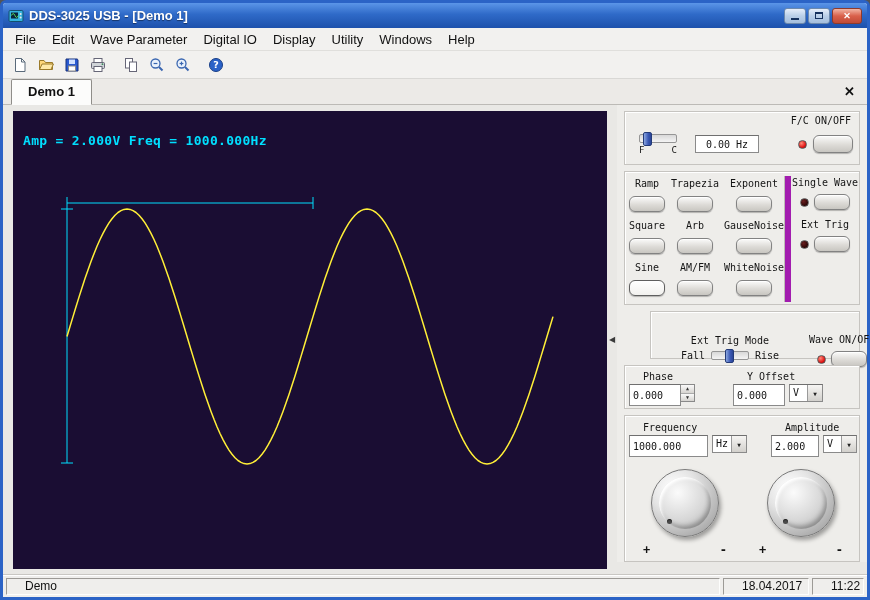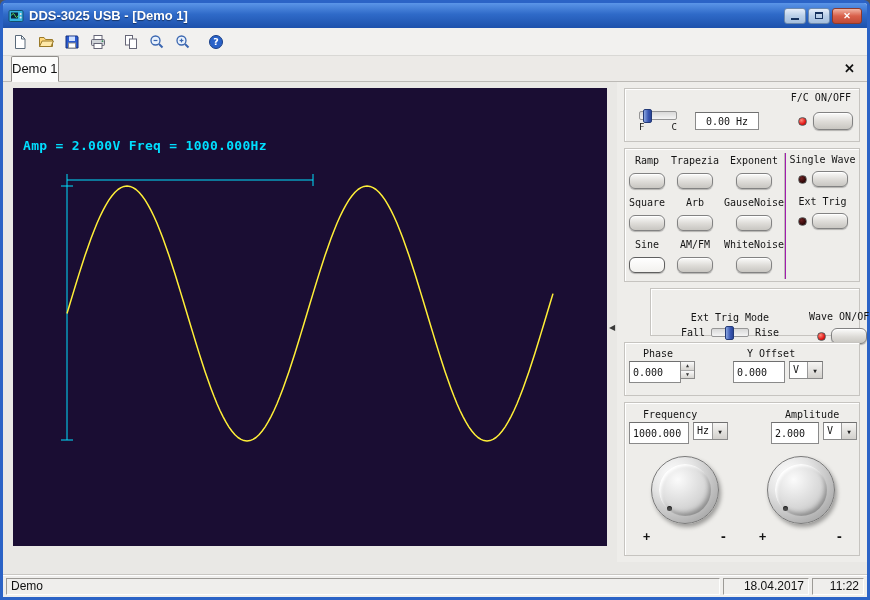--- a/index.html
+++ b/index.html
@@ -21,29 +21,29 @@
 
   
   .menubar { height:23px; background:#f2f1ef; border-bottom:1px solid #e0dfdc; display:flex; align-items:center; padding-left:4px; font-size:13px; color:#111; flex:0 0 auto;}
   .menu-item { padding:3px 8px; }
   .toolbar { height:28px; background:#f2f1ef; border-bottom:1px solid #d9d8d5; display:flex; align-items:center; padding-left:5px; gap:2px; flex:0 0 auto;}
   .tbtn { width:24px; height:24px; border:1px solid transparent; background:transparent; display:flex; align-items:center; justify-content:center; }
   .tsep { width:5px; }
 
   
   .tabstrip { height:26px; background:#eceae7; border-bottom:1px solid #bcbab6; display:flex; align-items:flex-end; flex:0 0 auto;}
-  .tab { margin-left:8px; margin-bottom:-1px; padding:4px 0 5px; background:#fcfcfb; border:1px solid #8f8d89; border-bottom:1px solid #fcfcfb;
-         font-size:13px; font-weight:normal; color:#111; border-radius:2px 2px 0 0; }
+  .tab { margin-left:8px; margin-bottom:-1px; padding:4px 16px 5px; background:#fcfcfb; border:1px solid #8f8d89; border-bottom:1px solid #fcfcfb;
+         font-size:13px; font-weight:bold; color:#111; border-radius:2px 2px 0 0; }
   .tab-close { margin-left:auto; margin-right:12px; align-self:center; font-size:13px; font-weight:bold; color:#111; }
 
   
   .client { flex:1; position:relative; background:#e9e8e5; }
   .scope { position:absolute; left:10px; top:6px; width:594px; height:458px; background:#1a0d33; }
   .scope-svg { position:absolute; inset:0; }
-  .readout { position:absolute; left:10px; top:22px; color:#00dfff; font:bold 13px "DejaVu Sans Mono",monospace; letter-spacing:.3px;margin-top:28px; }
+  .readout { position:absolute; left:10px; top:22px; color:#00dfff; font:bold 13px "DejaVu Sans Mono",monospace; letter-spacing:.3px; }
   .splitter { position:absolute; left:604px; top:0; height:100%; width:10px; display:flex; align-items:center; justify-content:center; }
   .spl-arrow { font-size:8px; color:#3a3a3a; line-height:1; }
 
   
   .panel { position:absolute; right:0; top:0; bottom:12px; width:250px; background:#eeedea; padding:6px 7px 4px;
            font-family:"DejaVu Sans Mono",monospace; font-size:10px; color:#141414; display:flex; flex-direction:column; }
   .grp { border:1px solid #c6c4c0; box-shadow:inset 1px 1px 0 #ffffff; margin-bottom:6px; background:#eeedea; }
   .plab { font-size:10px; white-space:nowrap; }
 
   
@@ -63,40 +63,40 @@
   .g-fc .led { margin-left:auto; }
   .keybtn { width:36px; height:16px; border:1px solid #828282; border-radius:6px;
             background:linear-gradient(#fbfbfa,#dddbd7 55%,#c8c6c1); box-shadow:0 1px 1px rgba(0,0,0,.25), inset 0 1px 0 #fff; }
   .keybtn.big { width:40px; height:18px; margin:0 2px 0 6px; }
   .keybtn.active { background:linear-gradient(#ffffff,#f2f1ee); border-color:#5f5f5f; }
 
   
   .g-waves { height:134px; display:flex; padding:4px 0 2px 2px; }
   .wgrid { display:grid; grid-template-columns:40px 56px 62px; grid-template-rows:14px 28px 14px 28px 14px 28px;
            justify-items:center; align-items:center; flex:0 0 158px; }
-  .wright { flex:1; border-left:1px solid #a21caf; box-shadow:-1px 0 0 #bdbbb7; display:flex; flex-direction:column; align-items:center; }
+  .wright { flex:1; border-left:6px solid #a21caf; box-shadow:-1px 0 0 #bdbbb7; display:flex; flex-direction:column; align-items:center; }
   .wr-unit { height:42px; display:flex; flex-direction:column; align-items:center; width:100%; }
   .wr-unit .plab { height:14px; line-height:14px; }
   .ledbtn { display:flex; align-items:center; gap:5px; height:24px; }
 
   
   .g-trig { height:48px; display:flex; padding:21px 0 2px;margin-left:26px; }
   .trig-left { flex:0 0 158px; display:flex; flex-direction:column; align-items:center; }
   .trig-left .plab { height:15px; line-height:15px; }
   .trig-row { display:flex; align-items:center; gap:6px; height:22px; }
   .g-trig .wright { border-left:none; box-shadow:none; flex:1; }
 
   
   .g-p1 { height:54px; display:flex; padding:4px 2px 2px 4px; }
   .pcol { display:flex; flex-direction:column; }
   .pcol .plab { height:14px; line-height:14px; padding-left:14px; }
   .inline { display:flex; align-items:flex-start; }
   .tin { height:18px; border:1px solid #8a8a8a; border-top-color:#6f6f6f; background:#fff;
          font:10px "DejaVu Sans Mono",monospace; padding:10px 3px; color:#111; }
-  .w52{width:52px} .w60{width:60px} .w48{width:48px}
+  .w52{width:52px} .w60{width:79px} .w48{width:48px}
   .spinbtns { width:14px; height:18px; display:flex; flex-direction:column; border:1px solid #8a8a8a; border-left:none; }
   .sb { flex:1; font-size:5px; line-height:1; display:flex; align-items:center; justify-content:center;
         background:linear-gradient(#fafafa,#d6d4d0); color:#333; }
   .sb.up { border-bottom:1px solid #aaa; }
   .dd { display:flex; height:18px; border:1px solid #8a8a8a; border-top-color:#6f6f6f; background:#fff; margin-left:4px; }
   .dd .v { min-width:17px; padding:0 3px; line-height:16px; font-size:10px; }
   .dd .a { width:15px; background:linear-gradient(#f6f5f3,#d2d0cc); border-left:1px solid #9a9a9a;
            display:flex; align-items:center; justify-content:center; font-size:6px; color:#222; }
   .g-p1 .pcol:first-child { flex:0 0 104px; }
 
@@ -112,21 +112,21 @@
           background:radial-gradient(circle at 36% 30%,#fbfbfb,#d8d8d8 55%,#aeaeae);
           box-shadow:inset 2px 2px 3px #ffffff, inset -2px -3px 4px rgba(0,0,0,.28); }
   .kdot { position:absolute; left:15px; bottom:12px; width:5px; height:5px; border-radius:50%; background:#4a4a4a;
           box-shadow:inset 0 1px 1px rgba(0,0,0,.6); z-index:1; }
   .kplus  { position:absolute; left:8px;  bottom:2px; font-size:12px; font-weight:bold; }
   .kminus { position:absolute; right:8px; bottom:2px; font-size:12px; font-weight:bold; }
 
   
   .statusbar { height:23px; background:#efeeec; border-top:1px solid #c9c7c3; box-shadow:inset 0 1px 0 #fff;
                display:flex; align-items:center; gap:3px; padding:0 3px; font-size:12px; color:#111; flex:0 0 auto; }
-  .scell { height:17px; line-height:15px; border:1px solid; border-color:#9c9a96 #fdfdfc #fdfdfc #9c9a96; padding:0 4px; }
+  .scell { height:17px; line-height:15px; border:1px solid; border-color:#9c9a96 #fdfdfc #fdfdfc #9c9a96; padding:0 18px; }
   .scell.left { flex:1; }
   .scell.date { width:86px; text-align:right; }
   .scell.time { width:52px; text-align:right; }
 </style>
 </head>
 <body>
 
 <div class="window">
 
   <div class="titlebar">
@@ -144,20 +144,30 @@
       <span class="wbtn">
           <span class="glyph-min"></span>
         </span>
       <span class="wbtn">
           <span class="glyph-max"></span>
         </span>
       <span class="wbtn close">✕</span>
     </span>
   </div>
 
+  <div class="menubar">
+    <span class="menu-item">File</span>
+    <span class="menu-item">Edit</span>
+    <span class="menu-item">Wave Parameter</span>
+    <span class="menu-item">Digital IO</span>
+    <span class="menu-item">Display</span>
+    <span class="menu-item">Utility</span>
+    <span class="menu-item">Windows</span>
+    <span class="menu-item">Help</span>
+  </div>
 
   <div class="toolbar">
     <button class="tbtn">
       <svg width="16" height="16" viewBox="0 0 16 16">
         <path d="M3.5 1.5h6l3.5 3.5v9.5h-9.5z" fill="#fff" stroke="#5a6a7a"></path>
         <path d="M9.5 1.5v3.5h3.5" fill="none" stroke="#5a6a7a"></path>
         </svg>
     </button>
     <button class="tbtn">
       <svg width="16" height="16" viewBox="0 0 16 16">

